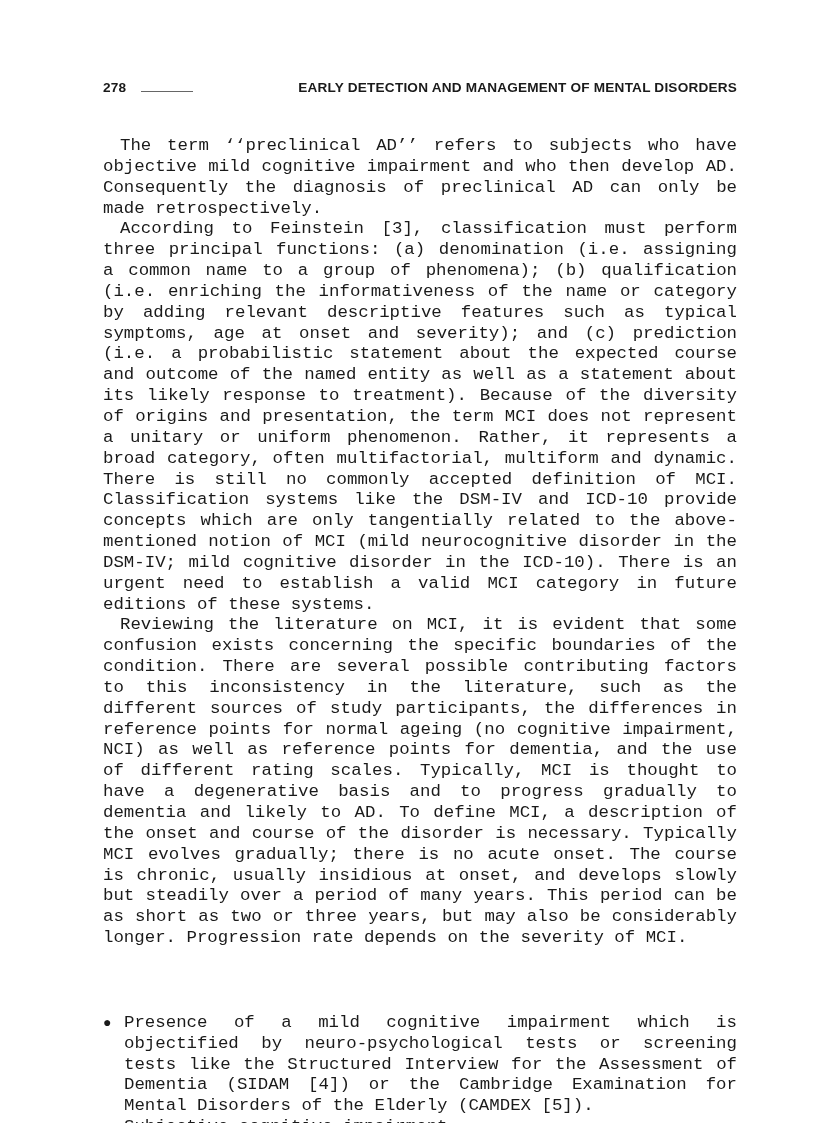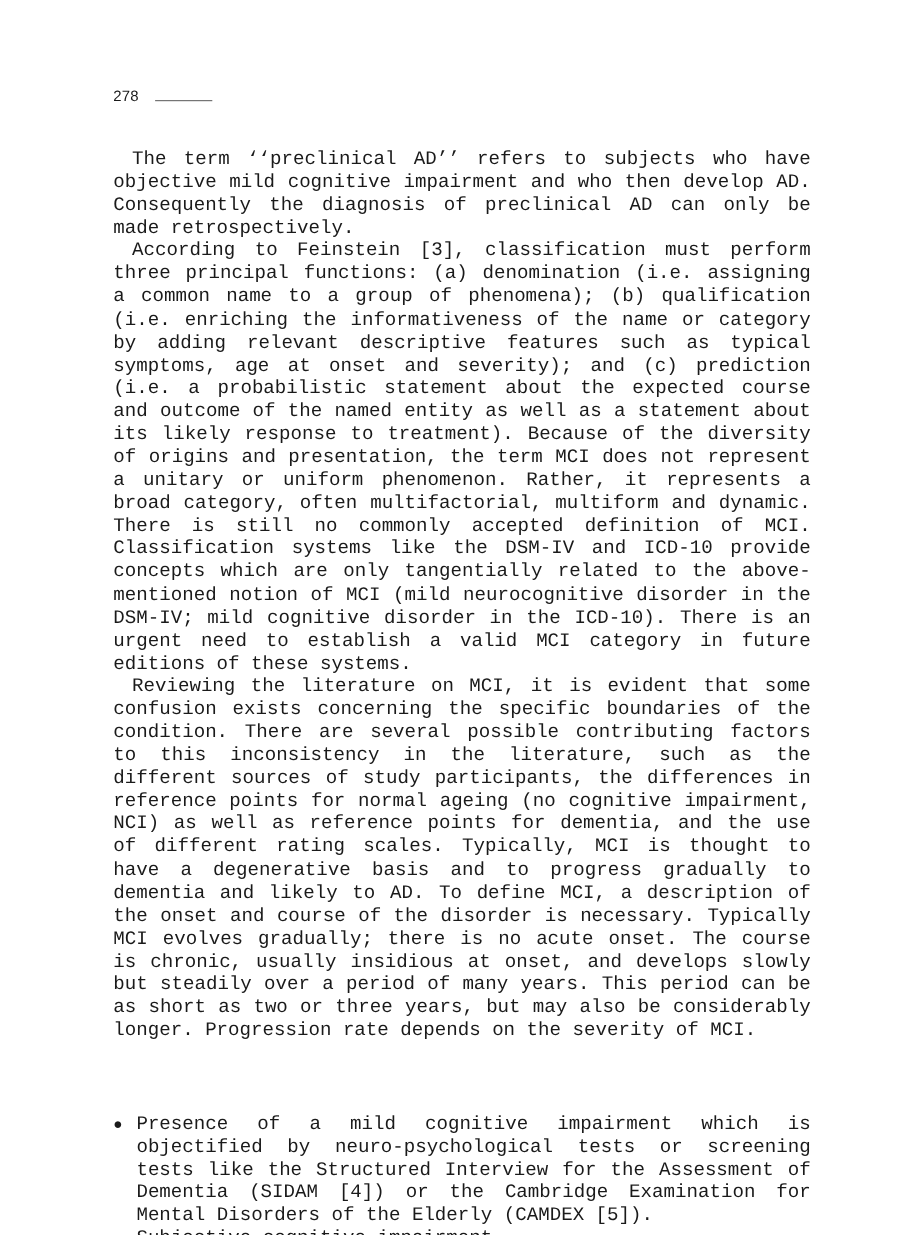--- a/index.html
+++ b/index.html
@@ -1,33 +1,34 @@
 <!DOCTYPE html>
 <html><head>
 <meta charset="utf-8">
 <style>
   html, body { margin: 0; padding: 0; background: #ffffff; }
   body { width: 816px; height: 1123px; position: relative; overflow: hidden; color: #1a1a1a; }
-  .header { position: absolute; left: 103px; top: 80px; width: 634px; display: flex; align-items: baseline; font-family: "Liberation Sans", sans-serif; font-weight: normal; font-size: 13.6px; letter-spacing: 0.2px; }
+  .header { position: absolute; left: 103px; top: 80px; width: 634px; display: flex; align-items: baseline; font-family: "Liberation Sans", sans-serif; font-weight: bold; font-size: 13.6px; letter-spacing: 0.2px; }
   .pgno { width: 30px; }
   .rule { display: inline-block; width: 52px; border-bottom: 1px solid #666; margin: 0 12px 2px 8px; }
   .runhead { flex: 1; text-align: right; }
   .body { position: absolute; left: 103px; top: 136px; width: 634px; font-family: Liberation Mono, monospace; font-size: 17.4px; line-height: 20.85px; }
   .body p { margin: 0; text-align: justify; text-indent: 17px; }
   .gap { height: 64px; }
   ul { margin: 0; padding: 0; list-style: none; }
   li { position: relative; padding-left: 21px; text-align: justify; }
   li .dot { position: absolute; left: 0; top: 0; font-size: 14px; }
 </style>
 </head>
 <body>
 
 <div class="header">
   <span class="pgno">278</span>
   <span class="rule"></span>
+  <span class="runhead">EARLY DETECTION AND MANAGEMENT OF MENTAL DISORDERS</span>
 </div>
 
 <div class="body">
   <p>The term ‘‘preclinical AD’’ refers to subjects who have objective mild cognitive impairment and who then develop AD. Consequently the diagnosis of preclinical AD can only be made retrospectively.</p>
   <p>According to Feinstein [3], classification must perform three principal functions: (a) denomination (i.e. assigning a common name to a group of phenomena); (b) qualification (i.e. enriching the informativeness of the name or category by adding relevant descriptive features such as typical symptoms, age at onset and severity); and (c) prediction (i.e. a probabilistic statement about the expected course and outcome of the named entity as well as a statement about its likely response to treatment). Because of the diversity of origins and presentation, the term MCI does not represent a unitary or uniform phenomenon. Rather, it represents a broad category, often multifactorial, multiform and dynamic. There is still no commonly accepted definition of MCI. Classification systems like the DSM-IV and ICD-10 provide concepts which are only tangentially related to the above-mentioned notion of MCI (mild neurocognitive disorder in the DSM-IV; mild cognitive disorder in the ICD-10). There is an urgent need to establish a valid MCI category in future editions of these systems.</p>
   <p>Reviewing the literature on MCI, it is evident that some confusion exists concerning the specific boundaries of the condition. There are several possible contributing factors to this inconsistency in the literature, such as the different sources of study participants, the differences in reference points for normal ageing (no cognitive impairment, NCI) as well as reference points for dementia, and the use of different rating scales. Typically, MCI is thought to have a degenerative basis and to progress gradually to dementia and likely to AD. To define MCI, a description of the onset and course of the disorder is necessary. Typically MCI evolves gradually; there is no acute onset. The course is chronic, usually insidious at onset, and develops slowly but steadily over a period of many years. This period can be as short as two or three years, but may also be considerably longer. Progression rate depends on the severity of MCI.</p>
   <div class="gap"></div>
   <ul>
     <li><span class="dot">●</span><span>Presence of a mild cognitive impairment which is objectified by neuro-psychological tests or screening tests like the Structured Interview for the Assessment of Dementia (SIDAM [4]) or the Cambridge Examination for Mental Disorders of the Elderly (CAMDEX [5]).</span></li>
     <li><span class="dot">●</span></li>

